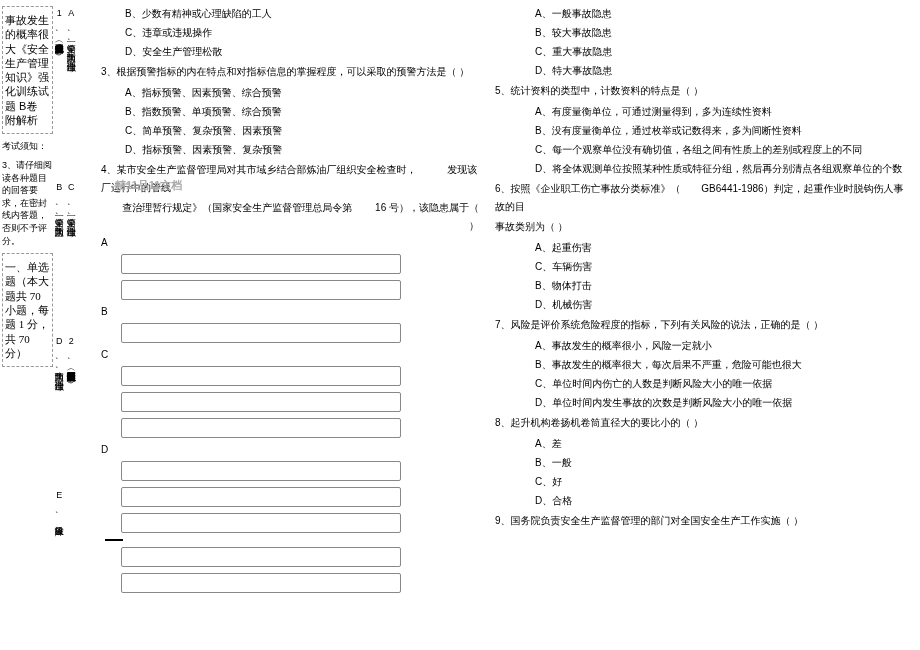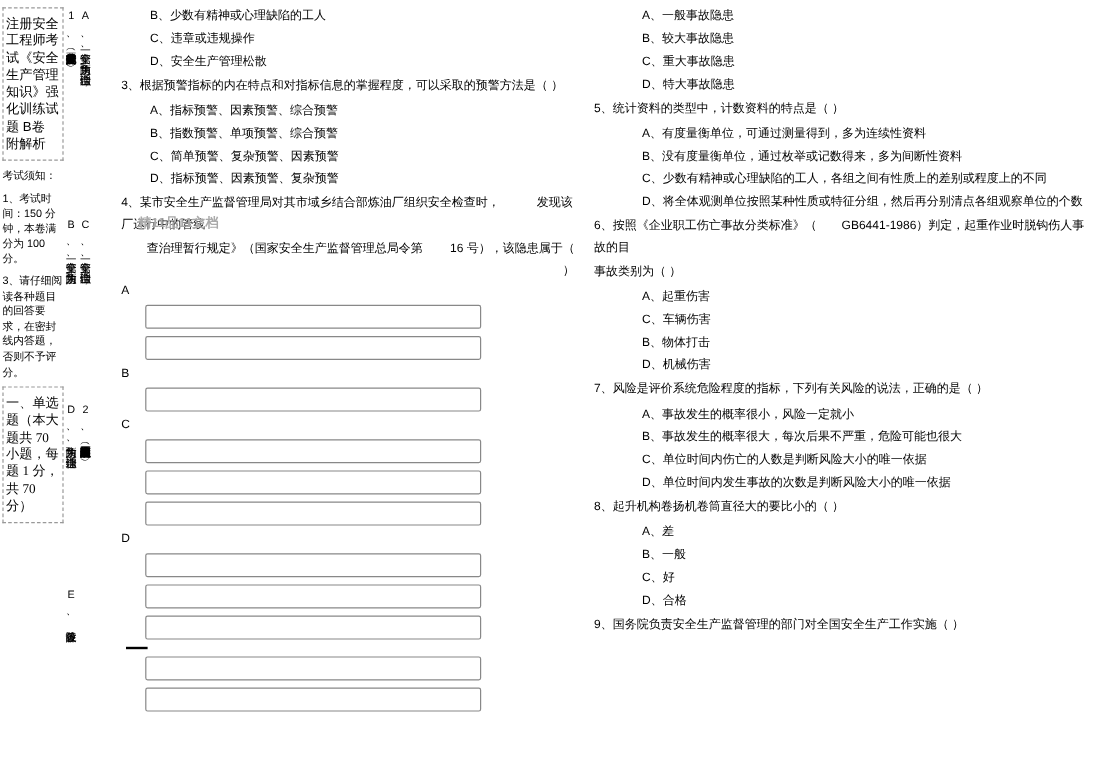--- a/index.html
+++ b/index.html
@@ -102,24 +102,23 @@
   .left-flex .side-b { width: 40px; }
 </style>
 </head>
 <body>
 
 <div class="col-left">
 
   <div class="left-flex">
     <div class="side-a">
       <div class="dashbox">
-        <div class="left-title">注册安全工程师考试《安全生产管理知识》强化训练试题 B卷 附解析</div>
+        <div class="left-title">事故发生的概率很大《安全生产管理知识》强化训练试题 B卷 附解析</div>
       </div>
       <div class="left-block">考试须知：</div>
-      <div class="left-block">1、考试时间：150 分钟，本卷满分为 100 分。</div>
       <div class="left-block">3、请仔细阅读各种题目的回答要求，在密封线内答题，否则不予评分。</div>
       <div class="dashbox">
         <div class="section-header">一、单选题（本大题共 70 小题，每题 1 分，共 70 分）</div>
       </div>
     </div>
     <div class="side-b">
       <div class="vert-row" style="height:170px;">
         <span class="vert-col">1 、安全生产客观规律的具体要求是（     ）</span>
         <span class="vert-col">A 、安全第一、预防为主、综合治理</span>
       </div>
@@ -192,21 +191,21 @@
 
 <div class="col-right">
   <div class="opt-r">A、一般事故隐患</div>
   <div class="opt-r">B、较大事故隐患</div>
   <div class="opt-r">C、重大事故隐患</div>
   <div class="opt-r">D、特大事故隐患</div>
 
   <div class="q-line">5、统计资料的类型中，计数资料的特点是（        ）</div>
   <div class="opt-r">A、有度量衡单位，可通过测量得到，多为连续性资料</div>
   <div class="opt-r">B、没有度量衡单位，通过枚举或记数得来，多为间断性资料</div>
-  <div class="opt-r">C、少数有精神或心理缺陷的工人，各组之间有性质上的差别或程度上的不同</div>
+  <div class="opt-r">C、每一个观察单位没有确切值，各组之间有性质上的差别或程度上的不同</div>
   <div class="opt-r">D、将全体观测单位按照某种性质或特征分组，然后再分别清点各组观察单位的个数</div>
 
   <div class="q-line">
     <span>6、按照《企业职工伤亡事故分类标准》（</span>
     <span style="padding-left:18px;">GB6441-1986）判定，起重作业时脱钩伤人事故的目</span>
   </div>
   <div class="q-line">事故类别为（       ）</div>
   <div class="opt-r">A、起重伤害</div>
   <div class="opt-r">C、车辆伤害</div>
   <div class="opt-r">B、物体打击</div>

